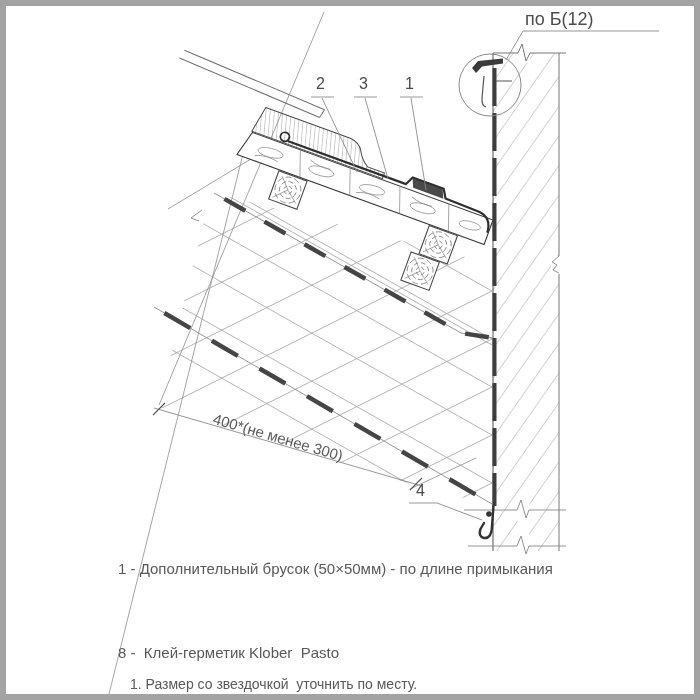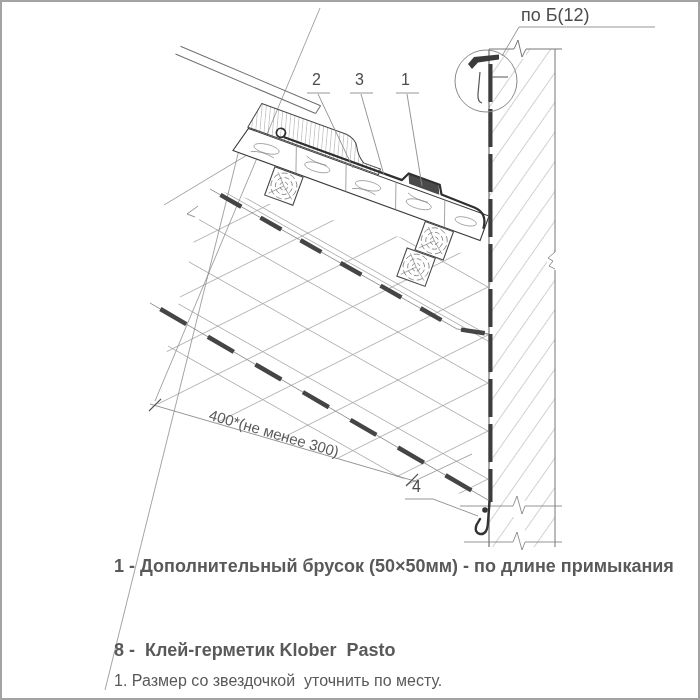--- a/index.html
+++ b/index.html
@@ -1,25 +1,25 @@
 <!DOCTYPE html>
 <html><head>
 <meta charset="utf-8">
 <style>
   html,body{margin:0;padding:0;background:#fff;}
-  .page{position:relative;width:700px;height:700px;background:#fff;border:2px solid #a3a3a3;
+  .page{position:relative;width:700px;height:700px;background:#fff;border:6px solid #a3a3a3;
         box-sizing:border-box;overflow:hidden;
         font-family:"Liberation Sans","DejaVu Sans",sans-serif;}
   svg{position:absolute;left:0;top:0;}
   .txt{position:absolute;color:#595959;white-space:pre;}
   .callout{font-size:16px;color:#4c4c4c;}
   .pob{font-size:18px;color:#4c4c4c;}
   .dim{font-size:15px;transform:rotate(16.3deg);transform-origin:0 0;}
-  .legend-line{font-size:18px;font-weight:bold;}
-  .note-line{font-size:16px;}
+  .legend-line{font-size:15px;}
+  .note-line{font-size:14px;margin-left:12px;}
 </style>
 </head>
 <body>
 
 <div class="page">
 
 <svg width="700" height="700" viewBox="0 0 700 700">
   <defs>
     <pattern id="wallHatch" width="17" height="17" patternUnits="userSpaceOnUse" patternTransform="rotate(-55)">
       <line x1="0" y1="0" x2="17" y2="0" stroke="#9a9a9a" stroke-width="0.9"></line>

